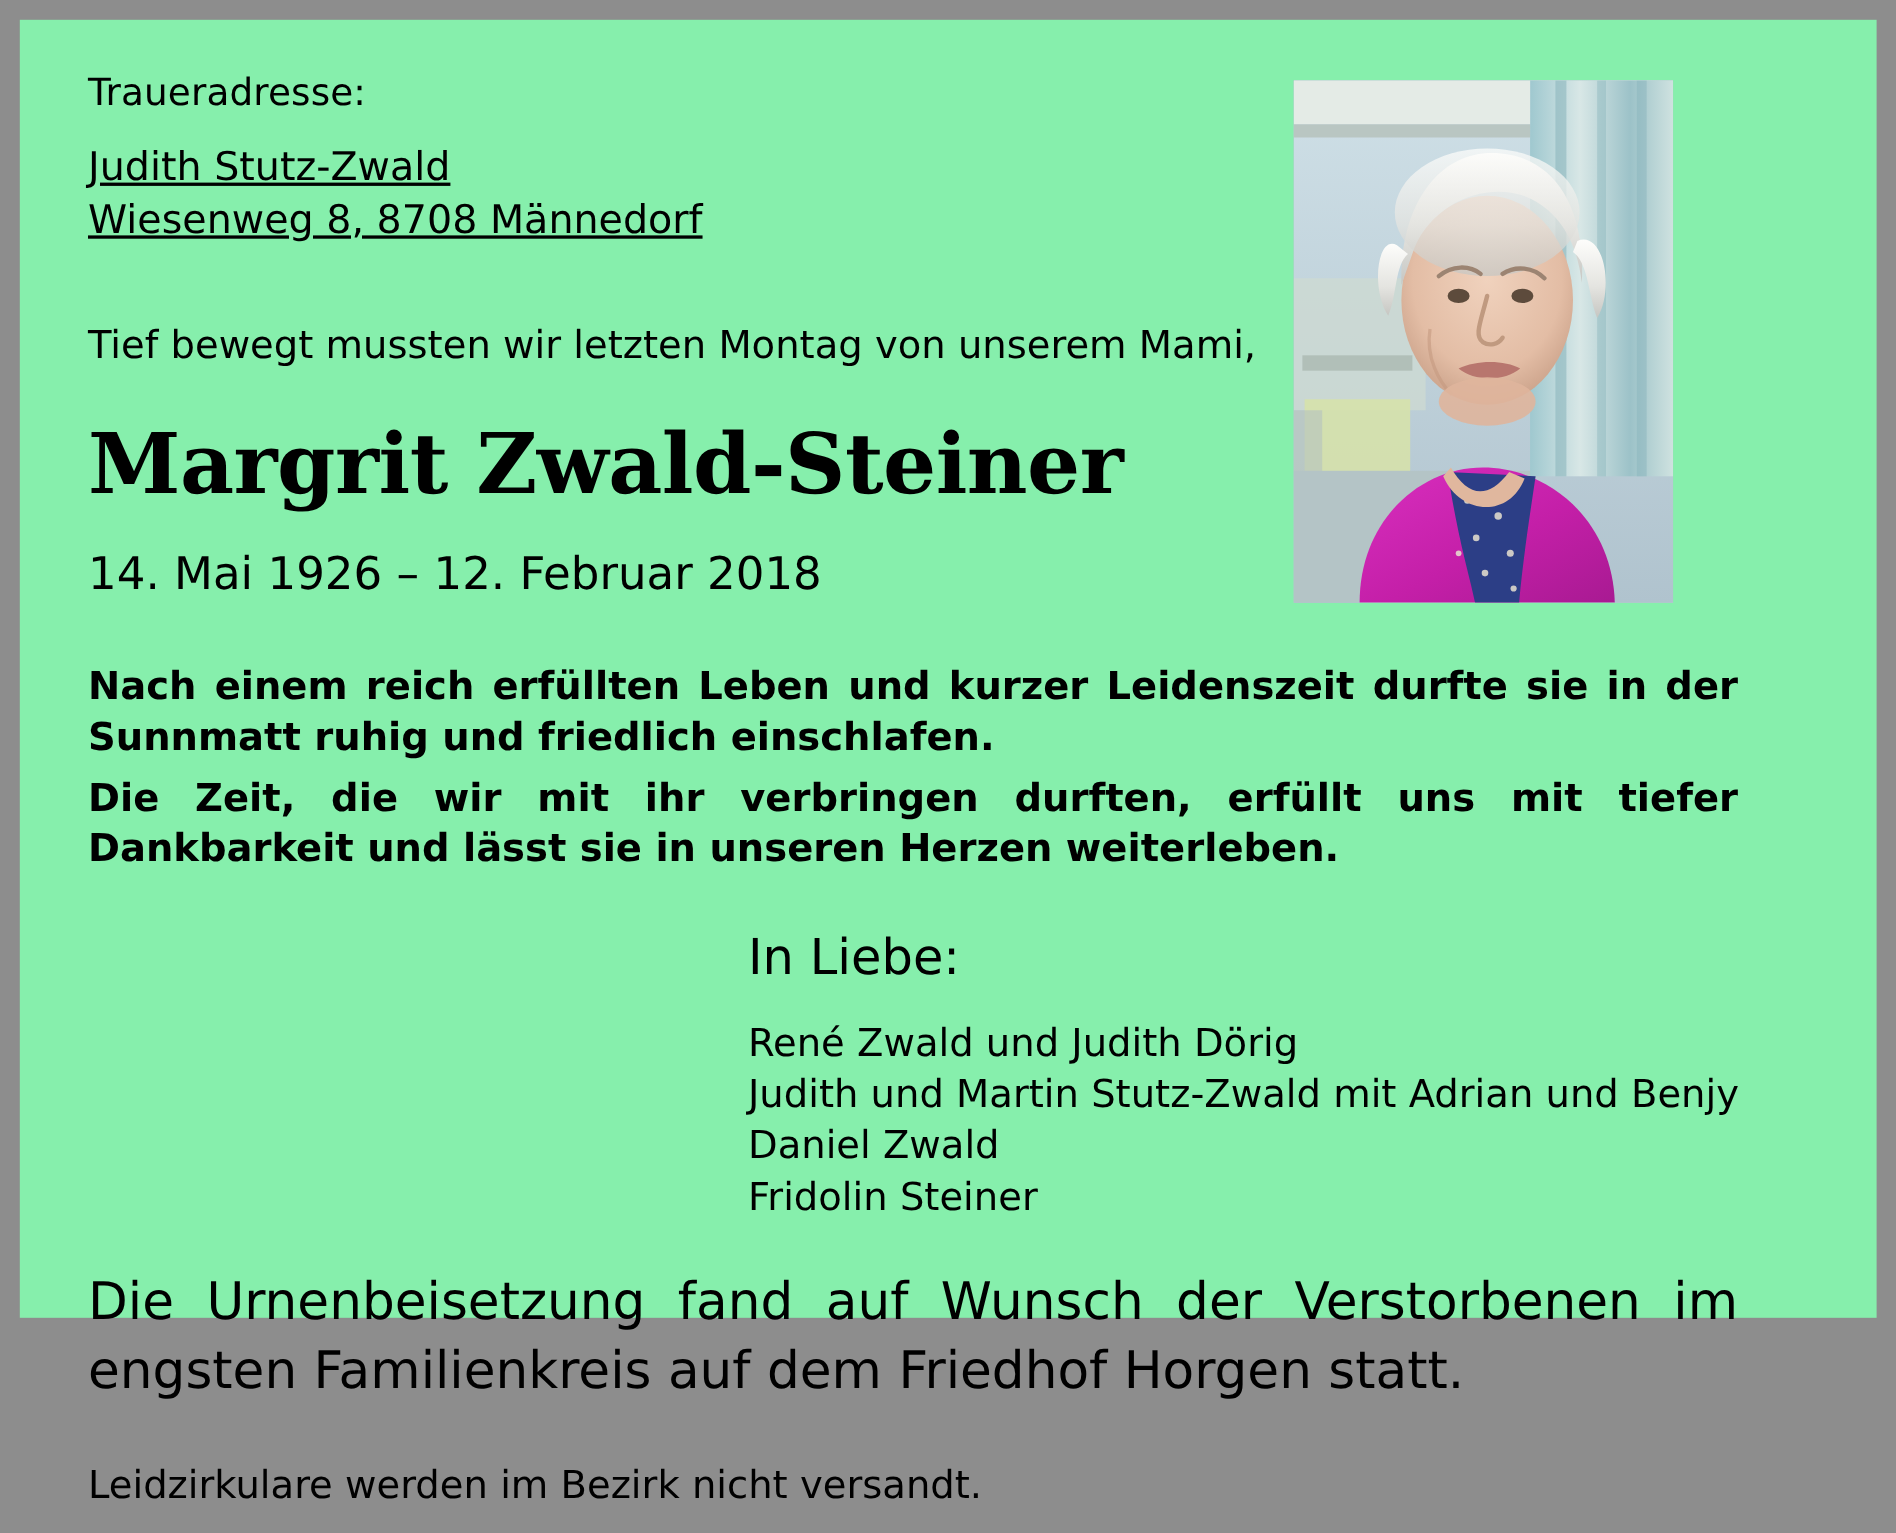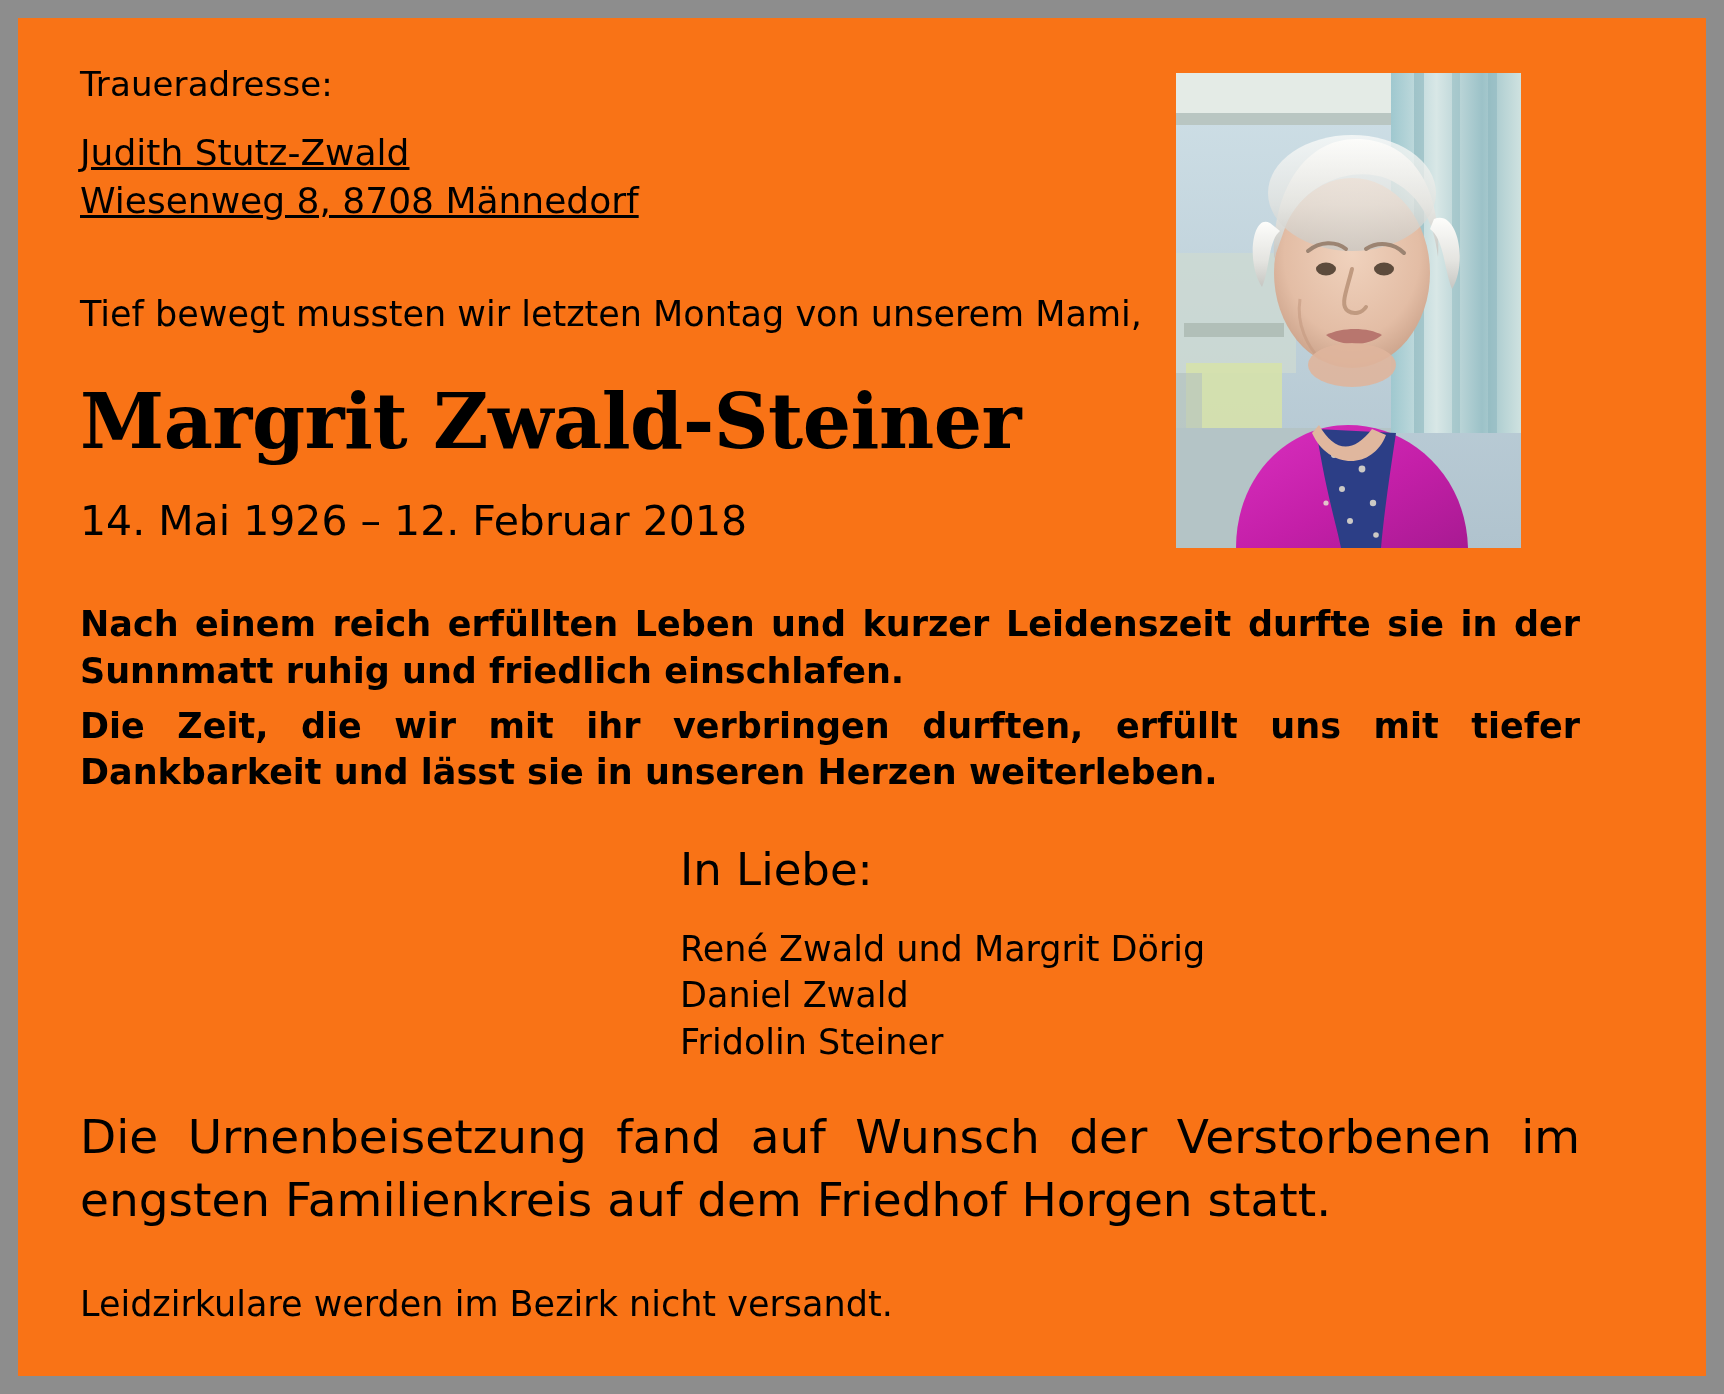--- a/index.html
+++ b/index.html
@@ -11,22 +11,22 @@
     height: 1394px;
     background: #8d8d8d;
     font-family: "DejaVu Sans", sans-serif;
     overflow: hidden;
   }
   .page {
     position: absolute;
     left: 18px;
     top: 18px;
     width: 1688px;
-    height: 1358px;
-    background: #f97316;
+    height: 1180px;
+    background: #86efac;
     box-sizing: border-box;
   }
   .content {
     position: absolute;
     left: 62px;
     top: 44px;
     width: 1560px;
   }
   .portrait {
     position: absolute;
@@ -129,21 +129,22 @@
     <div class="dates">14. Mai 1926 – 12. Februar 2018</div>
 
     <div class="body-text">
       <p>Nach einem reich erfüllten Leben und kurzer Leidenszeit durfte sie in der Sunnmatt ruhig und friedlich einschlafen.</p>
       <p>Die Zeit, die wir mit ihr verbringen durften, erfüllt uns mit tiefer Dankbarkeit und lässt sie in unseren Herzen weiterleben.</p>
     </div>
 
     <div class="in-liebe">In Liebe:</div>
 
     <div class="family">
-      <div>René Zwald und Margrit Dörig</div>
+      <div>René Zwald und Judith Dörig</div>
+      <div>Judith und Martin Stutz-Zwald mit Adrian und Benjy</div>
       <div>Daniel Zwald</div>
       <div>Fridolin Steiner</div>
     </div>
 
     <div class="burial">Die Urnenbeisetzung fand auf Wunsch der Verstorbenen im engsten Familienkreis auf dem Friedhof Horgen statt.</div>
 
     <div class="notice">Leidzirkulare werden im Bezirk nicht versandt.</div>
 
   </div>
 

